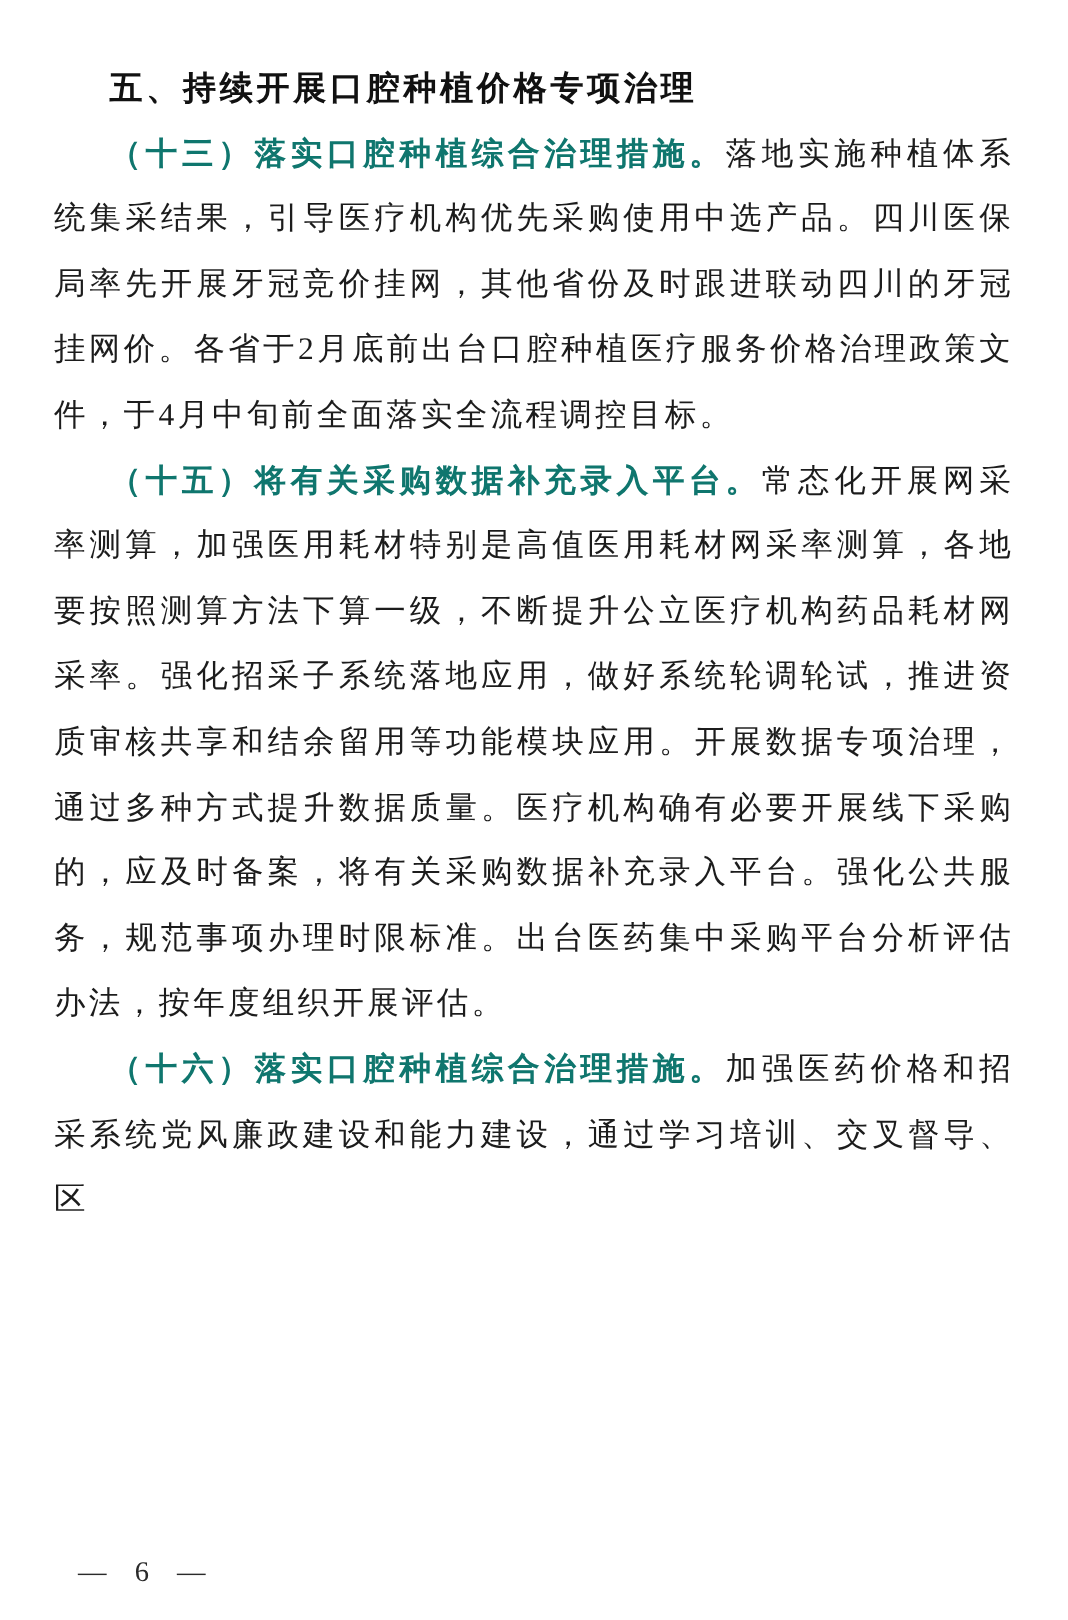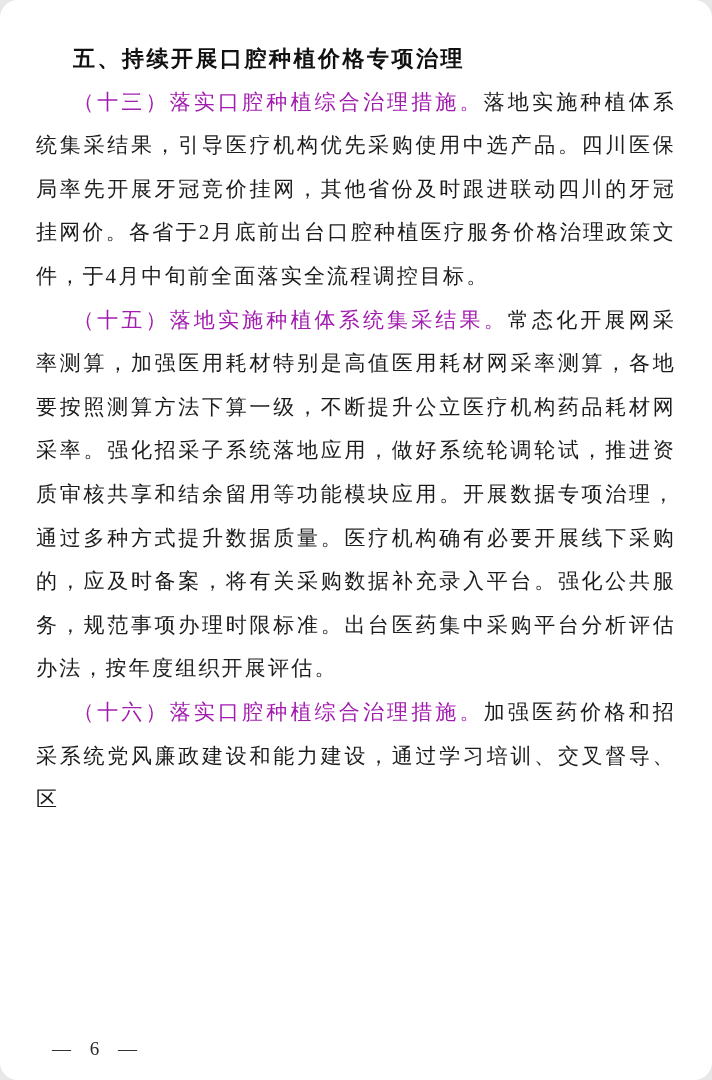--- a/index.html
+++ b/index.html
@@ -9,43 +9,42 @@
   }
   .page {
     position: relative;
     width: 712px;
     height: 1080px;
     margin: 0 auto;
     background: #ffffff;
     color: #161616;
     padding: 37px 36px 0 36px;
     overflow: hidden;
-    border-radius: 18px;
   }
   .section-heading {
     font-family: "Liberation Sans", "DejaVu Sans", sans-serif;
     font-weight: 700;
     font-size: 22px;
     line-height: 43.6px;
     letter-spacing: 2.5px;
     text-indent: 37px;
     color: #111111;
   }
   .para {
     font-size: 21px;
     line-height: 43.6px;
     letter-spacing: 2.2px;
     text-indent: 37px;
     text-align: justify;
     text-justify: inter-character;
     color: #1c1c1c;
   }
   .para .lead {
-    font-weight: 400;
-    color: #a21caf;
+    font-weight: 700;
+    color: #0f766e;
   }
   .page-number {
     position: absolute;
     left: 52px;
     top: 1038px;
     font-size: 19px;
     letter-spacing: 7px;
     color: #2a2a2a;
     white-space: nowrap;
   }
@@ -54,19 +53,19 @@
 <body>
 
 <div class="page">
 
   <div class="section-heading">五、持续开展口腔种植价格专项治理</div>
 
   <p class="para"><span class="lead">（十三）落实口腔种植综合治理措施。</span><span>落地实施种植体系统集采结果，引导医疗机构优先采购使用中选产品。四川医保局率先开展牙冠竞价挂网，其他省份及时跟进联动四川的牙冠挂网价。各省于2月底前出台口腔种植医疗服务价格治理政策文件，于4月中旬前全面落实全流程调控目标。</span></p>
 
 
 
-  <p class="para"><span class="lead">（十五）落地实施种植体系统集采结果。</span><span>常态化开展网采率测算，加强医用耗材特别是高值医用耗材网采率测算，各地要按照测算方法下算一级，不断提升公立医疗机构药品耗材网采率。强化招采子系统落地应用，做好系统轮调轮试，推进资质审核共享和结余留用等功能模块应用。开展数据专项治理，通过多种方式提升数据质量。医疗机构确有必要开展线下采购的，应及时备案，将有关采购数据补充录入平台。强化公共服务，规范事项办理时限标准。出台医药集中采购平台分析评估办法，按年度组织开展评估。</span></p>
+  <p class="para"><span class="lead">（十五）将有关采购数据补充录入平台。</span><span>常态化开展网采率测算，加强医用耗材特别是高值医用耗材网采率测算，各地要按照测算方法下算一级，不断提升公立医疗机构药品耗材网采率。强化招采子系统落地应用，做好系统轮调轮试，推进资质审核共享和结余留用等功能模块应用。开展数据专项治理，通过多种方式提升数据质量。医疗机构确有必要开展线下采购的，应及时备案，将有关采购数据补充录入平台。强化公共服务，规范事项办理时限标准。出台医药集中采购平台分析评估办法，按年度组织开展评估。</span></p>
 
   <p class="para"><span class="lead">（十六）落实口腔种植综合治理措施。</span><span>加强医药价格和招采系统党风廉政建设和能力建设，通过学习培训、交叉督导、区</span></p>
 
   <div class="page-number">— 6 —</div>
 
 </div>
 
 </body></html>

